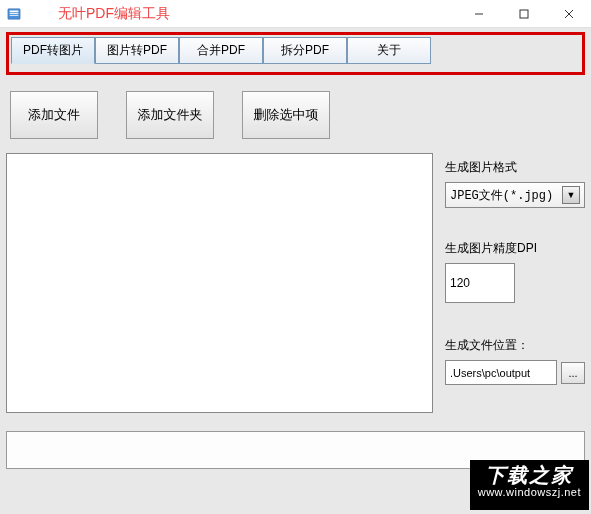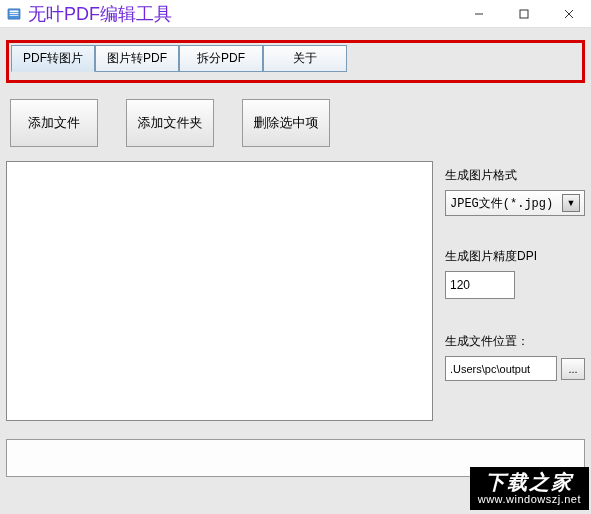--- a/index.html
+++ b/index.html
@@ -1,55 +1,55 @@
 <!DOCTYPE html>
 <html><head>
 <meta charset="utf-8">
 <style>
 * { box-sizing: border-box; margin: 0; padding: 0; font-family: "Microsoft YaHei", "SimSun", Arial, sans-serif; }
 body { background: #fff; width: 591px; height: 514px; overflow: hidden; position: relative; }
 
 .titlebar { height: 28px; background: #fff; display: flex; align-items: center; padding: 0 0 0 6px; border-bottom: 1px solid #e0e0e0; }
 .titlebar .app-icon { width: 16px; height: 16px; margin-right: 6px; display: flex; align-items: center; justify-content: center; }
 .titlebar .app-icon svg { width: 14px; height: 14px; }
-.titlebar .title { font-size: 18px; color: #6d28d9; flex: 1; }
+.titlebar .title { font-size: 14px; color: #ef4444; flex: 1; margin-left: 30px; }
 .titlebar .win-controls { display: flex; height: 100%; }
 .titlebar .win-btn { width: 45px; height: 28px; display: flex; align-items: center; justify-content: center; color: #555; font-size: 12px; }
 
-.window-body { background: #e8e8e8; height: 486px; padding: 12px 6px 6px 6px; }
+.window-body { background: #e8e8e8; height: 486px; padding: 4px 6px 6px 6px; }
 
 .highlight-frame { border: 3px solid #d40000; padding: 2px 2px 8px 2px; margin-bottom: 6px; }
 
 .tabs { display: flex; gap: 0; }
 .tab { border: 1px solid #7a9ab8; background: linear-gradient(#fdfdfd, #e8eef5); font-size: 12px; color: #000; padding: 4px 0; width: 84px; text-align: center; border-bottom: 1px solid #7a9ab8; cursor: pointer; }
 .tab.active { background: linear-gradient(#f0f6fc, #d8e6f2); border-bottom: 1px solid #d8e6f2; }
 
 .toolbar { display: flex; gap: 28px; padding: 10px 4px 14px 4px; }
 .tool-btn { width: 88px; height: 48px; border: 1px solid #9a9a9a; background: linear-gradient(#fdfdfd, #e2e2e2); font-size: 13px; color: #000; cursor: pointer; display: flex; align-items: center; justify-content: center; }
 
 .main-area { display: flex; gap: 12px; height: 260px; }
 .file-list { flex: 1; background: #fff; border: 1px solid #888; }
 
 .side-panel { width: 140px; display: flex; flex-direction: column; font-size: 12px; color: #000; }
 .side-label { margin-bottom: 6px; margin-top: 4px; }
 .side-label:first-child { margin-top: 6px; }
 .select-wrap { border: 1px solid #888; background: linear-gradient(#fff,#eee); height: 26px; display: flex; align-items: center; padding: 0 4px; position: relative; }
 .select-wrap .sel-text { flex: 1; font-size: 12px; font-family: Liberation Mono, monospace; }
 .select-wrap .drop-btn { width: 18px; height: 18px; border: 1px solid #7a7a7a; background: linear-gradient(#f5f5f5,#d0d0d0); display: flex; align-items: center; justify-content: center; font-size: 9px; }
-.text-input { border: 1px solid #888; background: #fff; height: 28px; padding: 2px 4px; font-size: 12px; width: 70px; }
+.text-input { border: 1px solid #888; background: #fff; height: 40px; padding: 2px 4px; font-size: 12px; width: 70px; }
 .path-row { display: flex; gap: 4px; align-items: center; }
 .path-input { border: 1px solid #888; background: #fff; height: 25px; padding: 2px 4px; font-size: 11px; flex: 1; width: 0; }
 .browse-btn { width: 24px; height: 22px; border: 1px solid #888; background: linear-gradient(#fdfdfd,#e0e0e0); font-size: 11px; display: flex; align-items: center; justify-content: center; cursor: pointer; }
 
 .gap1 { height: 28px; }
 .gap2 { height: 30px; }
 
 .status-box { margin-top: 18px; height: 38px; border: 1px solid #999; background: #fdfdfd; }
 
-.watermark { position: absolute; right: 2px; bottom: 4px; background: #000; color: #fff; padding: 4px 8px 5px 8px; text-align: center; line-height: 1.1; }
+.watermark { position: absolute; right: 2px; bottom: 4px; background: #000; color: #fff; padding: 4px 8px 12px 8px; text-align: center; line-height: 1.1; }
 .watermark .cn { font-size: 20px; font-weight: bold; font-style: italic; letter-spacing: 2px; }
 .watermark .url { font-size: 11px; letter-spacing: 0.5px; }
 </style>
 </head>
 <body>
 
 <div class="titlebar">
   <span class="app-icon">
     <svg viewBox="0 0 16 16">
         <rect x="1" y="2" width="14" height="12" rx="1" fill="#4a90d9" stroke="#2a5a99" stroke-width="0.5"></rect>
@@ -78,20 +78,21 @@
       </div>
   </div>
 </div>
 
 <div class="window-body">
 
   <div class="highlight-frame">
     <div class="tabs">
       <div class="tab active">PDF转图片</div>
       <div class="tab">图片转PDF</div>
+      <div class="tab">合并PDF</div>
       <div class="tab">拆分PDF</div>
       <div class="tab">关于</div>
     </div>
   </div>
 
   <div class="toolbar">
     <div class="tool-btn">添加文件</div>
     <div class="tool-btn">添加文件夹</div>
     <div class="tool-btn">删除选中项</div>
   </div>

